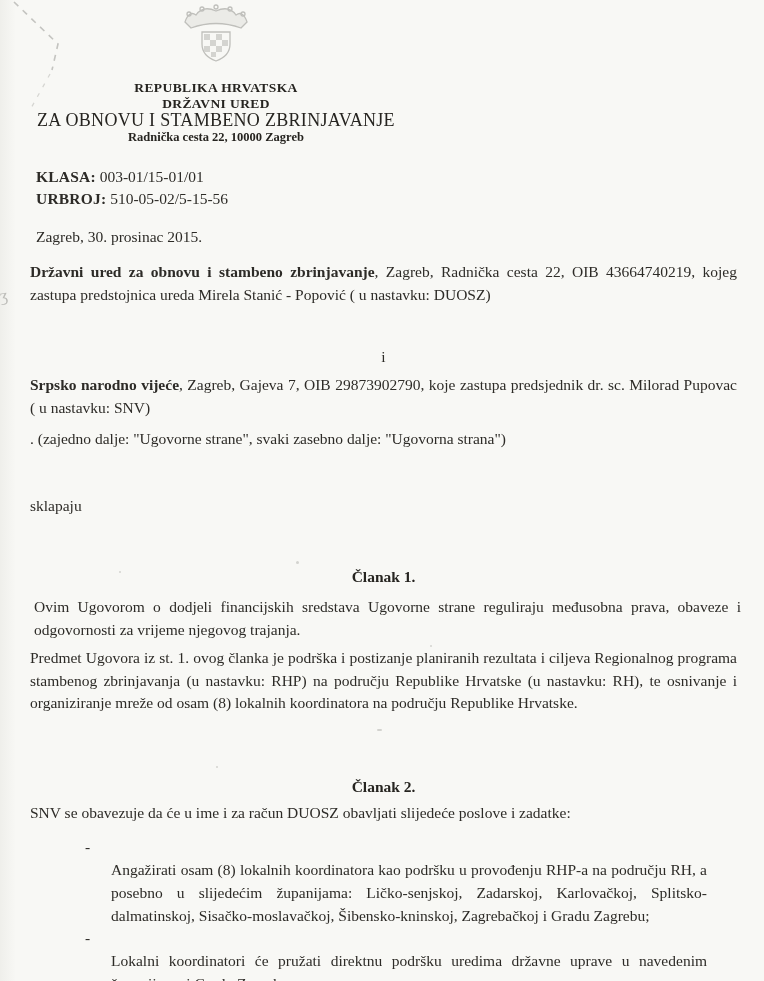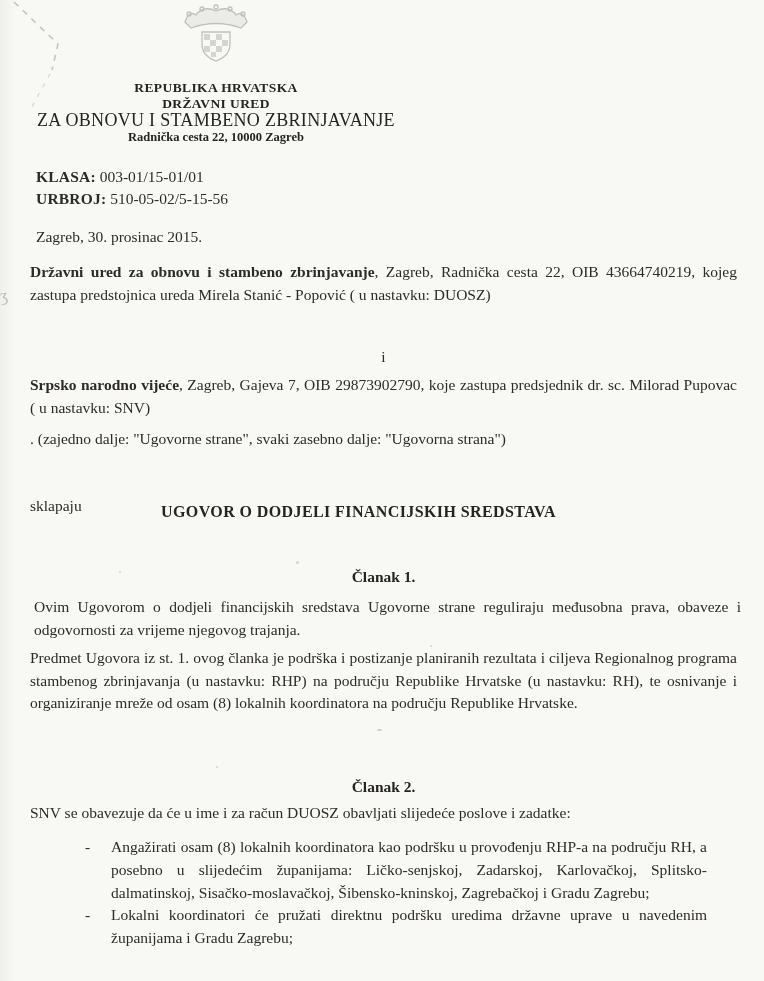--- a/index.html
+++ b/index.html
@@ -65,21 +65,21 @@
   }
   .c1{top:566px;}
   .pa{top:592px;}
   .pb{top:647px;}
   .c2{top:776px;}
   .pc{top:802px;}
   
   .bullets{position:absolute;left:85px;top:836px;width:622px;font-size:15.5px;line-height:22.8px;}
   .bullet{display:flex;}
   .bullet .marker{width:26px;flex:0 0 26px;}
-  .bullet .btext{flex:1;text-align:justify;}
+  .bullet .btext{flex:1;text-align:justify;margin-top:23px;}
 </style>
 </head>
 <body>
 
 <div class="page">
 
   <div class="artifact-topleft">
     <svg width="80" height="130" viewBox="0 0 80 130">
       <polyline points="14,2 58,44 52,70" fill="none" stroke="#90908b" stroke-width="1.6" stroke-dasharray="6 6" opacity="0.5"></polyline>
       <polyline points="50,74 30,110" fill="none" stroke="#a0a09b" stroke-width="1.2" stroke-dasharray="4 7" opacity="0.4"></polyline>
@@ -136,21 +136,20 @@
   <p class="bodycol just p1" style="margin:0"><b>Državni ured za obnovu i stambeno zbrinjavanje</b><span>, Zagreb, Radnička cesta 22, OIB 43664740219, kojeg zastupa predstojnica ureda Mirela Stanić - Popović ( u nastavku: DUOSZ)</span></p>
 
   <div class="bodycol conj">i</div>
 
   <p class="bodycol just p2" style="margin:0"><b>Srpsko narodno vijeće</b><span>, Zagreb, Gajeva 7, OIB 29873902790, koje zastupa predsjednik dr. sc. Milorad Pupovac ( u nastavku: SNV)</span></p>
 
   <div class="bodycol joint">. (zajedno dalje: "Ugovorne strane", svaki zasebno dalje: "Ugovorna strana")</div>
 
   <div class="bodycol sklapaju">sklapaju</div>
 
-  <div class="bodycol doc-title">UGOVOR O DODJELI FINANCIJSKIH SREDSTAVA</div>
 
   <div class="bodycol clanak c1">Članak 1.</div>
 
   <p class="bodycol just pa" style="margin:4px">Ovim Ugovorom o dodjeli financijskih sredstava Ugovorne strane reguliraju međusobna prava, obaveze i odgovornosti za vrijeme njegovog trajanja.</p>
 
   <p class="bodycol just pb" style="margin:0">Predmet Ugovora iz st. 1. ovog članka je podrška i postizanje planiranih rezultata i ciljeva Regionalnog programa stambenog zbrinjavanja (u nastavku: RHP) na području Republike Hrvatske (u nastavku: RH), te osnivanje i organiziranje mreže od osam (8) lokalnih koordinatora na području Republike Hrvatske.</p>
 
   <div class="bodycol clanak c2">Članak 2.</div>
 
   <p class="bodycol pc" style="margin:0">SNV se obavezuje da će u ime i za račun DUOSZ obavljati slijedeće poslove i zadatke:</p>

